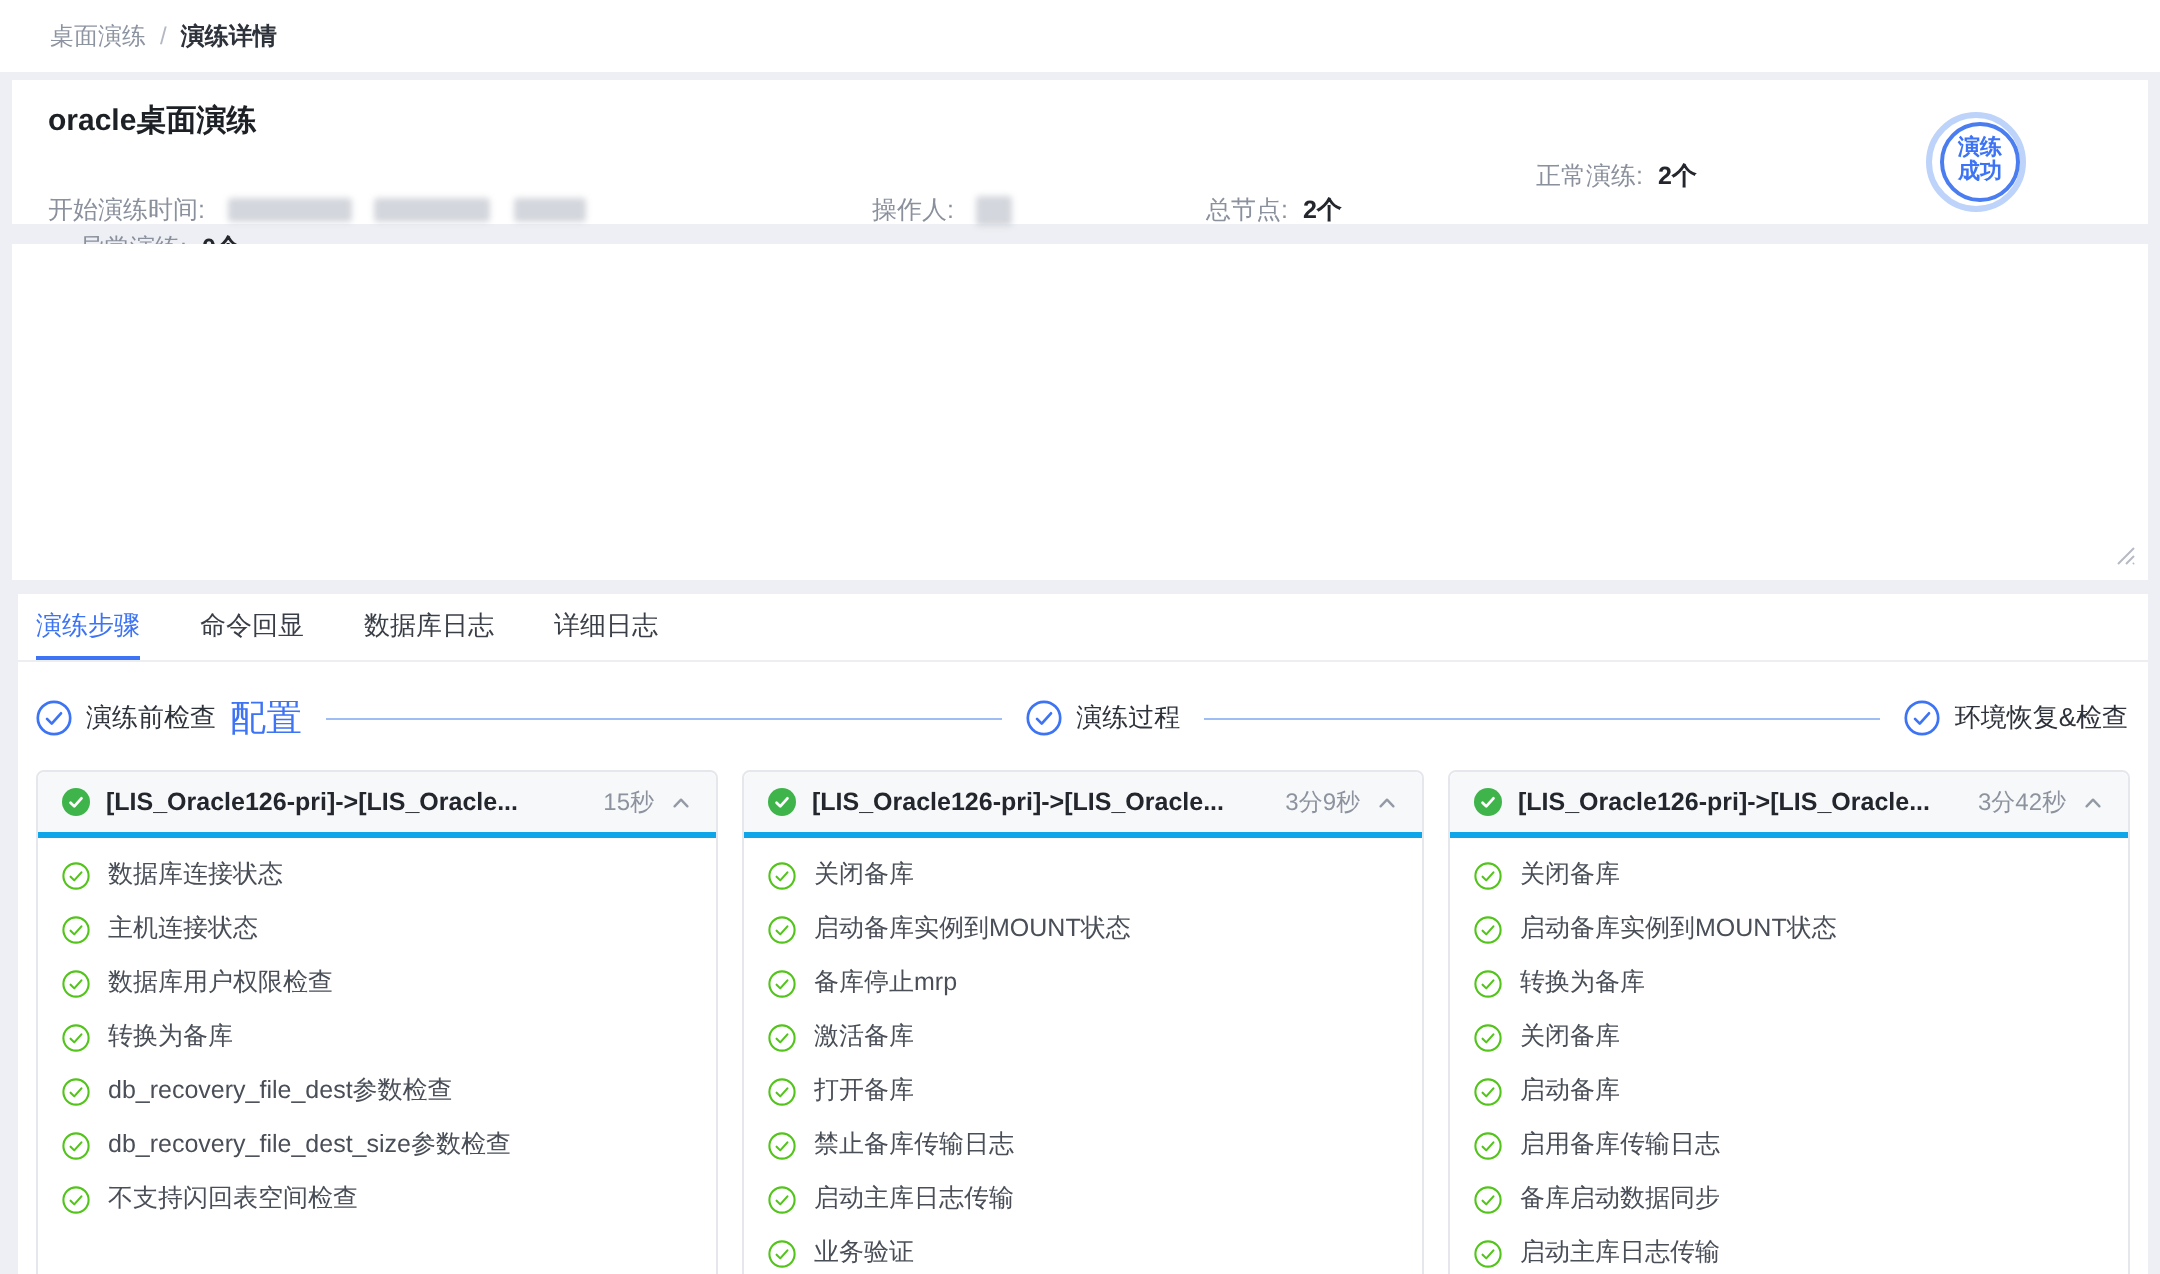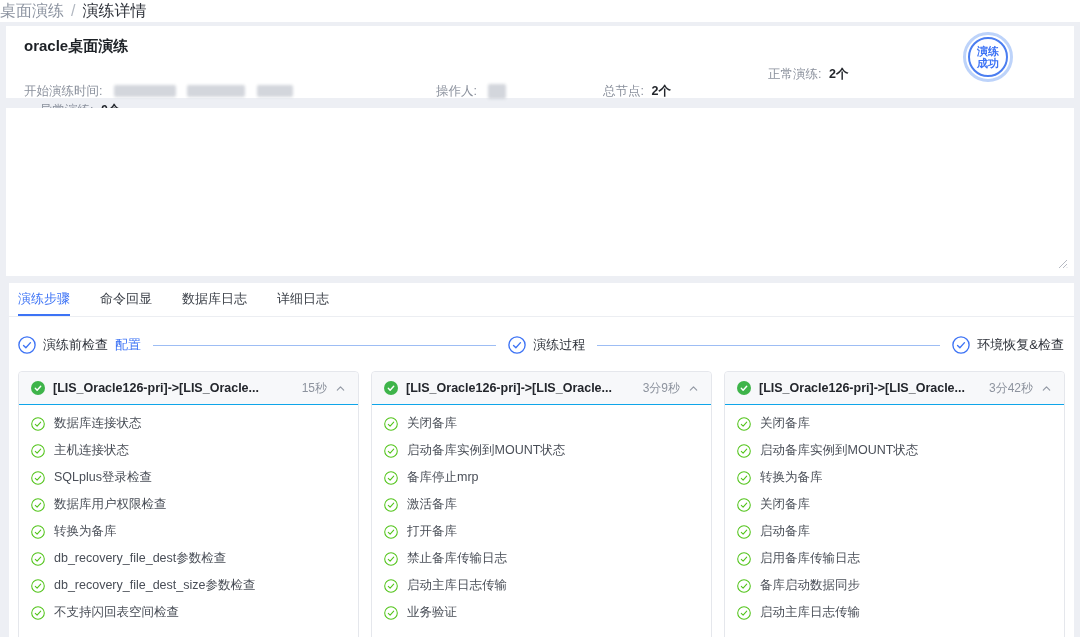--- a/index.html
+++ b/index.html
@@ -3,36 +3,36 @@
 <meta charset="utf-8">
 <style>
   * { box-sizing: border-box; margin: 0; padding: 0; }
   html,body { width:1080px; height:637px; overflow:hidden; }
   body {
     background:#edeff4;
     font-family:"Liberation Sans","DejaVu Sans",sans-serif;
     font-size:12.5px; color:#262a31;
   }
   
-  .topbar { height:22px; background:#fff; display:flex; align-items:center; padding-left:0; font-size:16px; }
+  .topbar { height:36px; background:#fff; display:flex; align-items:center; padding-left:25px; font-size:12px; }
   .crumb-parent { color:#8d94a1; cursor:pointer; }
   .crumb-sep { color:#b3b9c2; margin:0 7px; }
-  .crumb-current { color:#2e323a; font-weight:normal; }
+  .crumb-current { color:#2e323a; font-weight:bold; }
 
   
   .header-card { position:relative; background:#fff; margin:4px 6px 0 6px; height:72px; }
   .hc-title { position:absolute; left:18px; top:11px; font-size:15px; font-weight:bold; color:#1d2126; }
   .field { position:absolute; white-space:nowrap; }
   .f-label { color:#8a909c; }
   .f-value { color:#23262c; font-weight:bold; margin-left:4px; }
   .blur-block { display:inline-block; height:12px; background:#d3d6dc; border-radius:2px;
                 vertical-align:-2px; filter:blur(1.6px); margin-left:8px; }
   .blur-sm { width:18px; height:15px; vertical-align:-4px; }
-  .badge-outer { position:absolute; left:957px; top:6px; width:50px; height:50px; border-radius:50%;
-                 border:3px solid #bdd3fa; display:flex; align-items:center; justify-content:center; }
+  .badge-outer { position:absolute; left:957px; top:16px; width:50px; height:50px; border-radius:50%;
+                 border:3px solid #bdd3fa; display:flex; align-items:center; justify-content:flex-end;font-family:Liberation Mono, monospace; }
   .badge-inner { width:40px; height:40px; border-radius:50%; border:2px solid #4a7df0;
                  display:flex; align-items:center; justify-content:center;
                  color:#3d73f5; font-size:11px; line-height:12px; text-align:center; font-weight:bold;}
   .report-links { position:absolute; left:930px; top:84px; font-size:12.5px; }
   .report-links span { color:#3d73f5; cursor:pointer; margin-right:13px; }
 
   
   .flow-panel { position:relative; background:#fff; margin:10px 6px 0 6px; height:168px; }
   .flow-node-circle { position:absolute; width:31px; height:31px; border-radius:50%;
       border:1px solid #a6c3f6; color:#3d7bf0; font-size:12px; display:flex; align-items:center; justify-content:center; background:#fff; }
@@ -47,26 +47,26 @@
 
   
   .bottom-panel { position:relative; background:#fff; margin:7px 6px 0 9px; height:379px; overflow:hidden; }
   .tabs { display:flex; align-items:stretch; gap:30px; padding:0 0 0 9px; height:34px; border-bottom:1px solid #eceef2; }
   .tab { display:flex; align-items:center; font-size:13px; color:#3a3f47; cursor:pointer; border-bottom:2px solid transparent; }
   .tab.active { color:#3d73f5; border-bottom-color:#3d73f5; }
 
   .timeline { display:flex; align-items:center; margin:14px 10px 0 9px; height:28px; }
   .tl-step { display:flex; align-items:center; gap:7px; white-space:nowrap; }
   .tl-label { font-size:13px; color:#2e323a; }
-  .tl-link { font-size:13px; color:#3d73f5; cursor:pointer; }
+  .tl-link { font-size:18px; color:#3d73f5; cursor:pointer; }
   .tl-connector { flex:1; height:1px; background:#9dbdf4; margin:0 12px; }
 
   .cards-row { display:flex; gap:12px; margin:12px 9px 0 9px; align-items:flex-start; }
   .step-card { flex:1; background:#fff; border:1px solid #e5e7ec; border-radius:4px; min-width:0; height:600px; }
-  .card-header { height:33px; background:#f7f8fa; border-bottom:1px solid #0ea5e9; border-radius:4px 4px 0 0;
+  .card-header { height:33px; background:#f7f8fa; border-bottom:3px solid #0ea5e9; border-radius:4px 4px 0 0;
       display:flex; align-items:center; gap:8px; padding:0 12px; cursor:pointer; }
   .card-title { flex:1; font-weight:bold; font-size:12.5px; color:#23262c; white-space:nowrap; overflow:hidden; }
   .card-duration { color:#8d939e; font-size:12px; white-space:nowrap; }
   .card-body { padding:5px 0 2px 0; }
   .step-item { display:flex; align-items:center; gap:9px; padding:5px 12px; font-size:12.5px; color:#494e57; }
   .step-item .txt { white-space:nowrap; overflow:hidden; }
 </style>
 </head>
 <body>
 
@@ -208,27 +208,20 @@
      <circle cx="8" cy="8" r="7.2" fill="none" stroke="#52c41a" stroke-width="1.2"></circle>
      <path d="M4.9 8.4l2.1 2.1 4.1-4.6" fill="none" stroke="#52c41a" stroke-width="1.2" stroke-linecap="round" stroke-linejoin="round"></path>
             </svg>
             <span class="txt">主机连接状态</span>
           </div>
           <div class="step-item">
             <svg width="14" height="14" viewBox="0 0 16 16" style="flex:none">
      <circle cx="8" cy="8" r="7.2" fill="none" stroke="#52c41a" stroke-width="1.2"></circle>
      <path d="M4.9 8.4l2.1 2.1 4.1-4.6" fill="none" stroke="#52c41a" stroke-width="1.2" stroke-linecap="round" stroke-linejoin="round"></path>
             </svg>
-            <span class="txt">SQLplus登录检查</span>
-          </div>
-          <div class="step-item">
-            <svg width="14" height="14" viewBox="0 0 16 16" style="flex:none">
-     <circle cx="8" cy="8" r="7.2" fill="none" stroke="#52c41a" stroke-width="1.2"></circle>
-     <path d="M4.9 8.4l2.1 2.1 4.1-4.6" fill="none" stroke="#52c41a" stroke-width="1.2" stroke-linecap="round" stroke-linejoin="round"></path>
-            </svg>
             <span class="txt">数据库用户权限检查</span>
           </div>
           <div class="step-item">
             <svg width="14" height="14" viewBox="0 0 16 16" style="flex:none">
      <circle cx="8" cy="8" r="7.2" fill="none" stroke="#52c41a" stroke-width="1.2"></circle>
      <path d="M4.9 8.4l2.1 2.1 4.1-4.6" fill="none" stroke="#52c41a" stroke-width="1.2" stroke-linecap="round" stroke-linejoin="round"></path>
             </svg>
             <span class="txt">转换为备库</span>
           </div>
           <div class="step-item">

